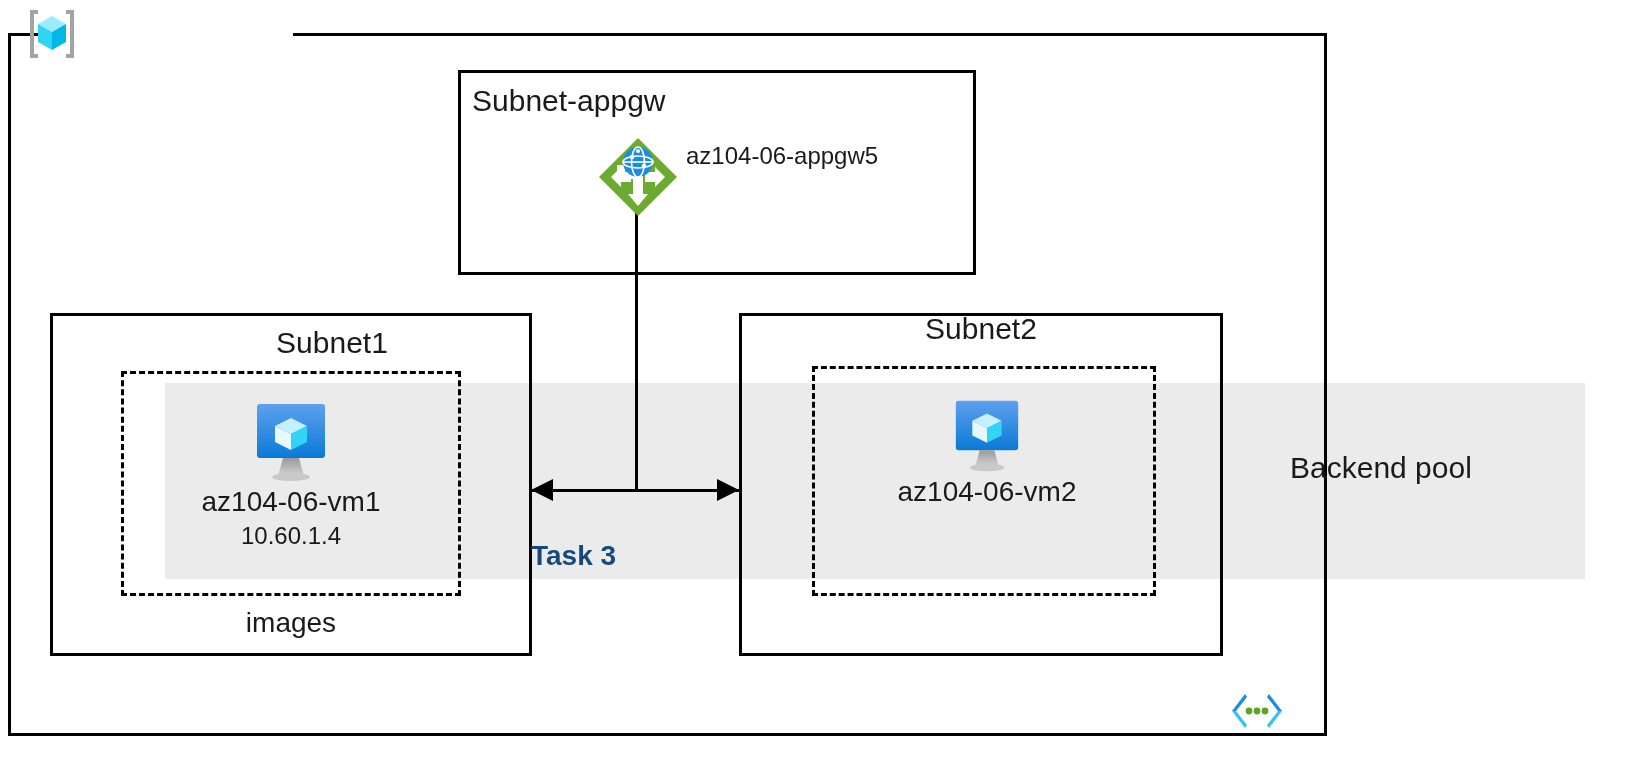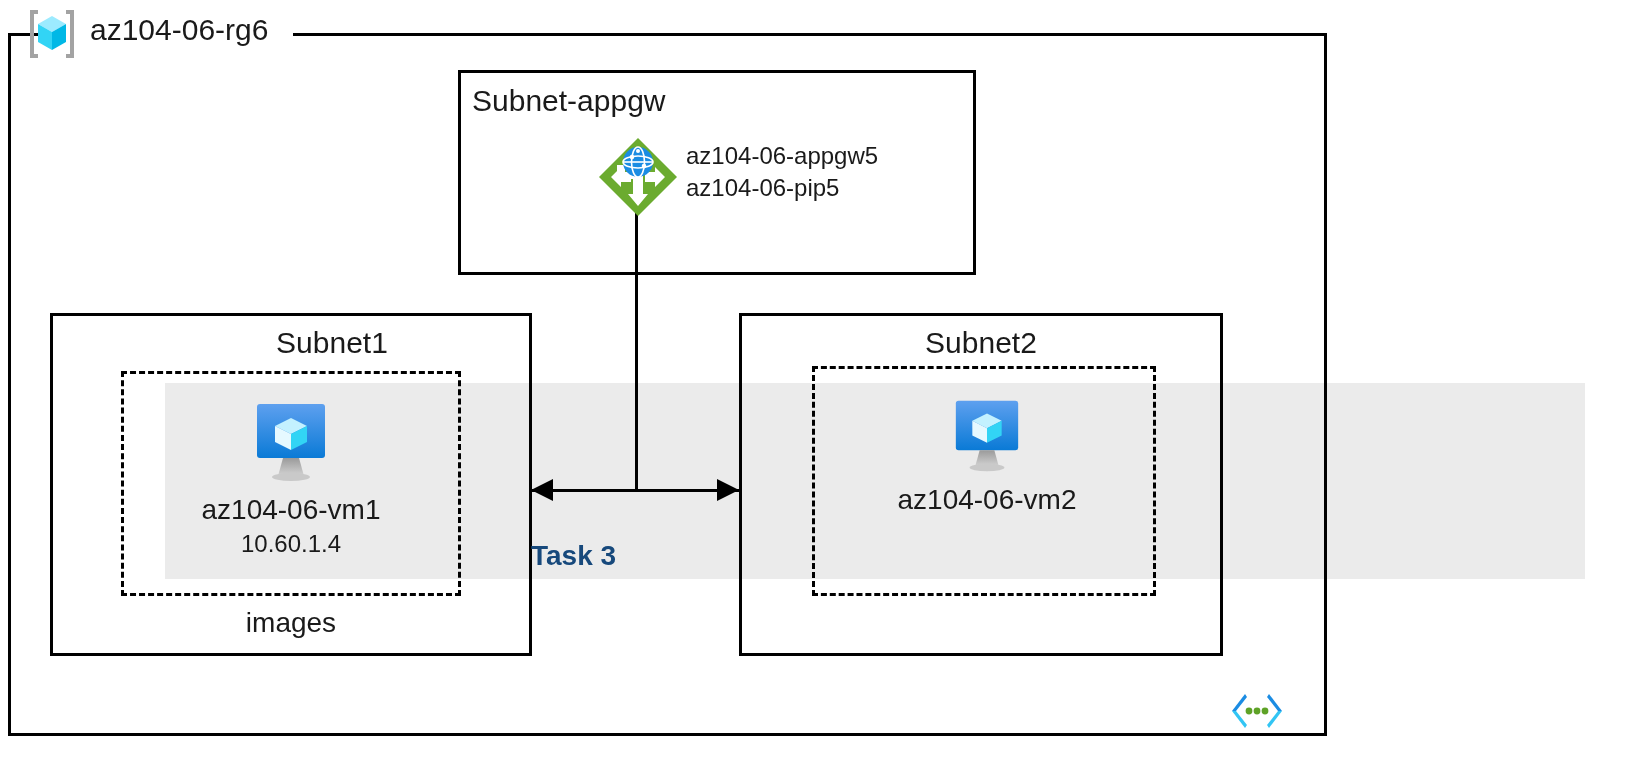--- a/index.html
+++ b/index.html
@@ -108,21 +108,21 @@
 
   .subnet-title {
     position: absolute;
     font-size: 30px;
     color: #1a1a1a;
     z-index: 5;
     white-space: nowrap;
   }
   .subnet-appgw-title { left: 472px; top: 84px; }
   .subnet1-title { left: 50px;  top: 326px; width: 564px; text-align: center; }
-  .subnet2-title { left: 739px; top: 326px; width: 484px; text-align: center; }
+  .subnet2-title { left: 739px; top: 312px; width: 484px; text-align: center; }
 
   
   .dashed-box {
     position: absolute;
     border: 3px dashed #000;
     box-sizing: border-box;
     background: transparent;
     z-index: 3;
   }
   .dashed1 { left: 121px; top: 371px; width: 340px; height: 225px; }
@@ -145,21 +145,20 @@
     z-index: 5;
     text-align: center;
   }
   .vm1-block { left: 165px; top: 400px; width: 252px; }
   .vm2-block { left: 861px; top: 397px; width: 252px; }
   .vm-icon { margin: 0 auto; display:block; }
   .vm-name {
     font-size: 28px;
     color: #1a1a1a;
     line-height: 1.3;
-    margin-top: 8px;
     white-space: nowrap;
   }
   .vm-ip {
     font-size: 24px;
     color: #1a1a1a;
     line-height: 1.3;
     white-space: nowrap;
   }
 
   
@@ -231,40 +230,40 @@
     width: 58px; height: 42px;
     z-index: 5;
   }
 </style>
 </head>
 <body>
 
 <div id="canvas">
 
   <div class="backend-band"></div>
+  <div class="backend-pool-label">Backend pool</div>
 
   <div class="rg-border-left"></div>
   <div class="rg-border-right"></div>
   <div class="rg-border-bottom"></div>
   <div class="rg-border-top-stub"></div>
   <div class="rg-border-top-main"></div>
 
   <div class="rg-icon">
     <svg viewBox="0 0 56 56" width="56" height="56" xmlns="http://www.w3.org/2000/svg">
 
       <path d="M14 4 L6 4 L6 52 L14 52 L14 48 L10 48 L10 8 L14 8 Z" fill="#a3a3a3"></path>
 
       <path d="M42 4 L50 4 L50 52 L42 52 L42 48 L46 48 L46 8 L42 8 Z" fill="#a3a3a3"></path>
 
       <polygon points="28,10 42,18 28,26 14,18" fill="#9cebff"></polygon>
       <polygon points="14,18 28,26 28,44 14,36" fill="#32d4f5"></polygon>
       <polygon points="42,18 28,26 28,44 42,36" fill="#00b8e6"></polygon>
     </svg>
   </div>
-  <div class="rg-label">az104-06-rg6</div>
 
   <div class="subnet-box subnet-appgw-box"></div>
   <div class="subnet-title subnet-appgw-title">Subnet-appgw</div>
 
   <div class="appgw-icon">
     <svg viewBox="0 0 82 82" width="82" height="82" xmlns="http://www.w3.org/2000/svg">
       <polygon points="41,2 80,41 41,80 2,41" fill="#6bab2f"></polygon>
 
       <path d="M30 31 L30 38 L38 38 L38 45 L22 45 L22 38 L22 31 Z" fill="#ffffff" transform="translate(-2,-2) rotate(0 30 38)"></path>
       <polygon points="16,40 30,40 30,50 16,50" fill="#6bab2f" opacity="0"></polygon>
@@ -282,21 +281,20 @@
         <line x1="26" y1="26" x2="56" y2="26"></line>
       </g>
       <circle cx="35" cy="21" r="2.3" fill="#ffffff"></circle>
       <circle cx="47" cy="30" r="2.3" fill="#ffffff"></circle>
       <circle cx="41" cy="15" r="2.0" fill="#ffffff"></circle>
     </svg>
   </div>
 
   <div class="appgw-labels">
     <div>az104-06-appgw5</div>
-    <div>az104-06-pip5</div>
   </div>
 
   <div class="vline-appgw"></div>
   <div class="hline-task"></div>
   <div class="arrowhead arrow-left"></div>
   <div class="arrowhead arrow-right"></div>
   <div class="task-label">Task 3</div>
 
   <div class="subnet-box subnet1-box"></div>
   <div class="subnet-title subnet1-title">Subnet1</div>

